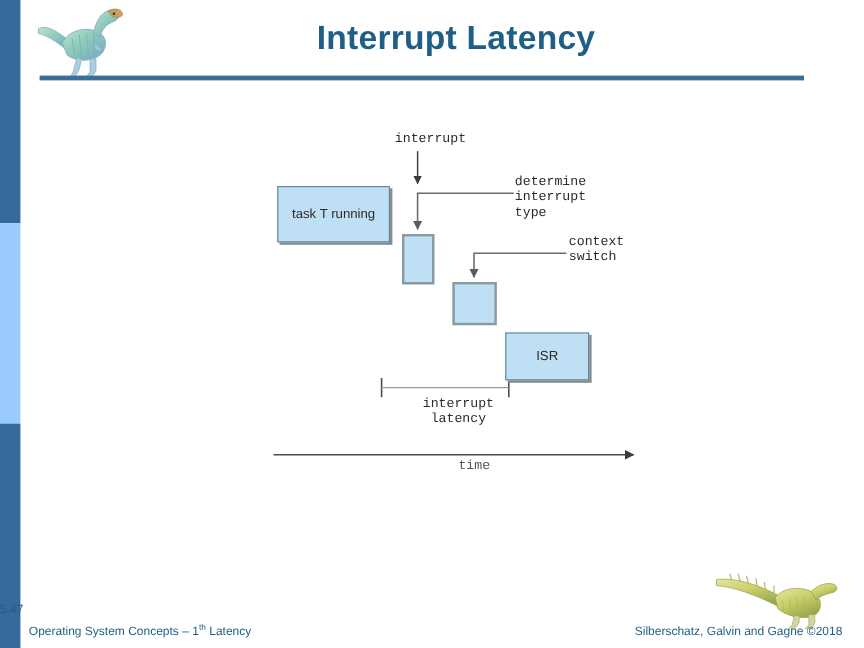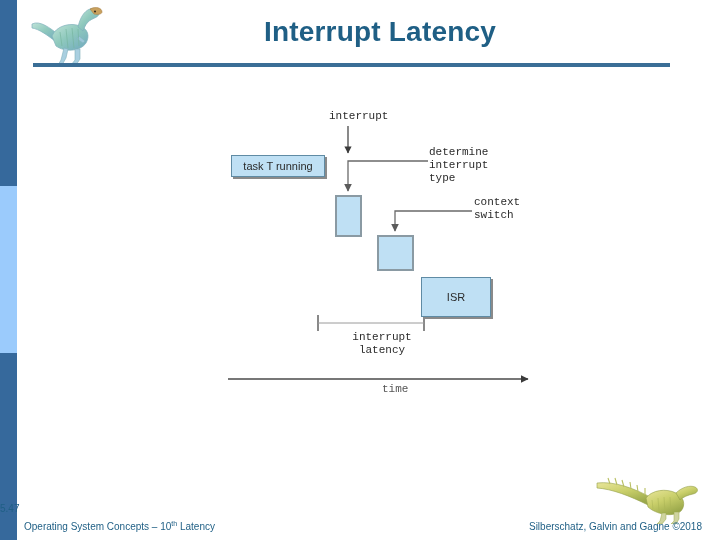--- a/index.html
+++ b/index.html
@@ -86,21 +86,21 @@
     color: #2b2b2b;
     font-family: "Liberation Sans", sans-serif;
   }
   .dg-box.shadowed {
     box-shadow: 2px 2px 0 0 #8a8a8a;
   }
   .dg-box.gray-border {
     border: 2px solid #8a9aa3;
   }
 
-  .box-task   { left: 231px; top: 155px; width:  94px; height: 22px; }
+  .box-task   { left: 231px; top: 155px; width:  94px; height: 47px; }
   .box-det    { left: 335px; top: 195px; width:  27px; height: 42px; }
   .box-ctx    { left: 377px; top: 235px; width:  37px; height: 36px; }
   .box-isr    { left: 421px; top: 277px; width:  70px; height: 40px; }
 
   .dg-label {
     position: absolute;
     font-size: 11px;
     line-height: 13px;
     color: #2b2b2b;
     font-family: Liberation Mono, monospace;
@@ -235,15 +235,15 @@
 
     <path d="M80 17 C 86 11, 94 9, 99 11 C 103 13, 102 17, 97 18 C 92 19, 87 21, 84 24 Z" fill="url(#dinoB)" stroke="#94a04a" stroke-width="0.6"></path>
 
     <path d="M66 37 L 64 45 L 61 48 L 66 48 L 70 43 L 70 37 Z" fill="#cfd4a0" stroke="#9aa84b" stroke-width="0.5"></path>
     <path d="M78 36 L 78 45 L 75 48 L 80 48 L 83 43 L 83 36 Z" fill="#cfd4a0" stroke="#9aa84b" stroke-width="0.5"></path>
 
     <path d="M56 24 L 57 33 M62 22 L 63 35 M68 21 L 69 36 M74 21 L 75 36" stroke="#aab457" stroke-width="0.7" fill="none" opacity="0.75"></path>
   </svg>
 </div>
 
-<div class="footer-left"><span>Operating System Concepts – 10</span><sup>th</sup><span> Latency</span></div>
+<div class="footer-left"><span>Operating System Concepts – 1</span><sup>th</sup><span> Latency</span></div>
 <div class="footer-center">5.47</div>
 <div class="footer-right">Silberschatz, Galvin and Gagne ©2018</div>
 
 </body></html>

